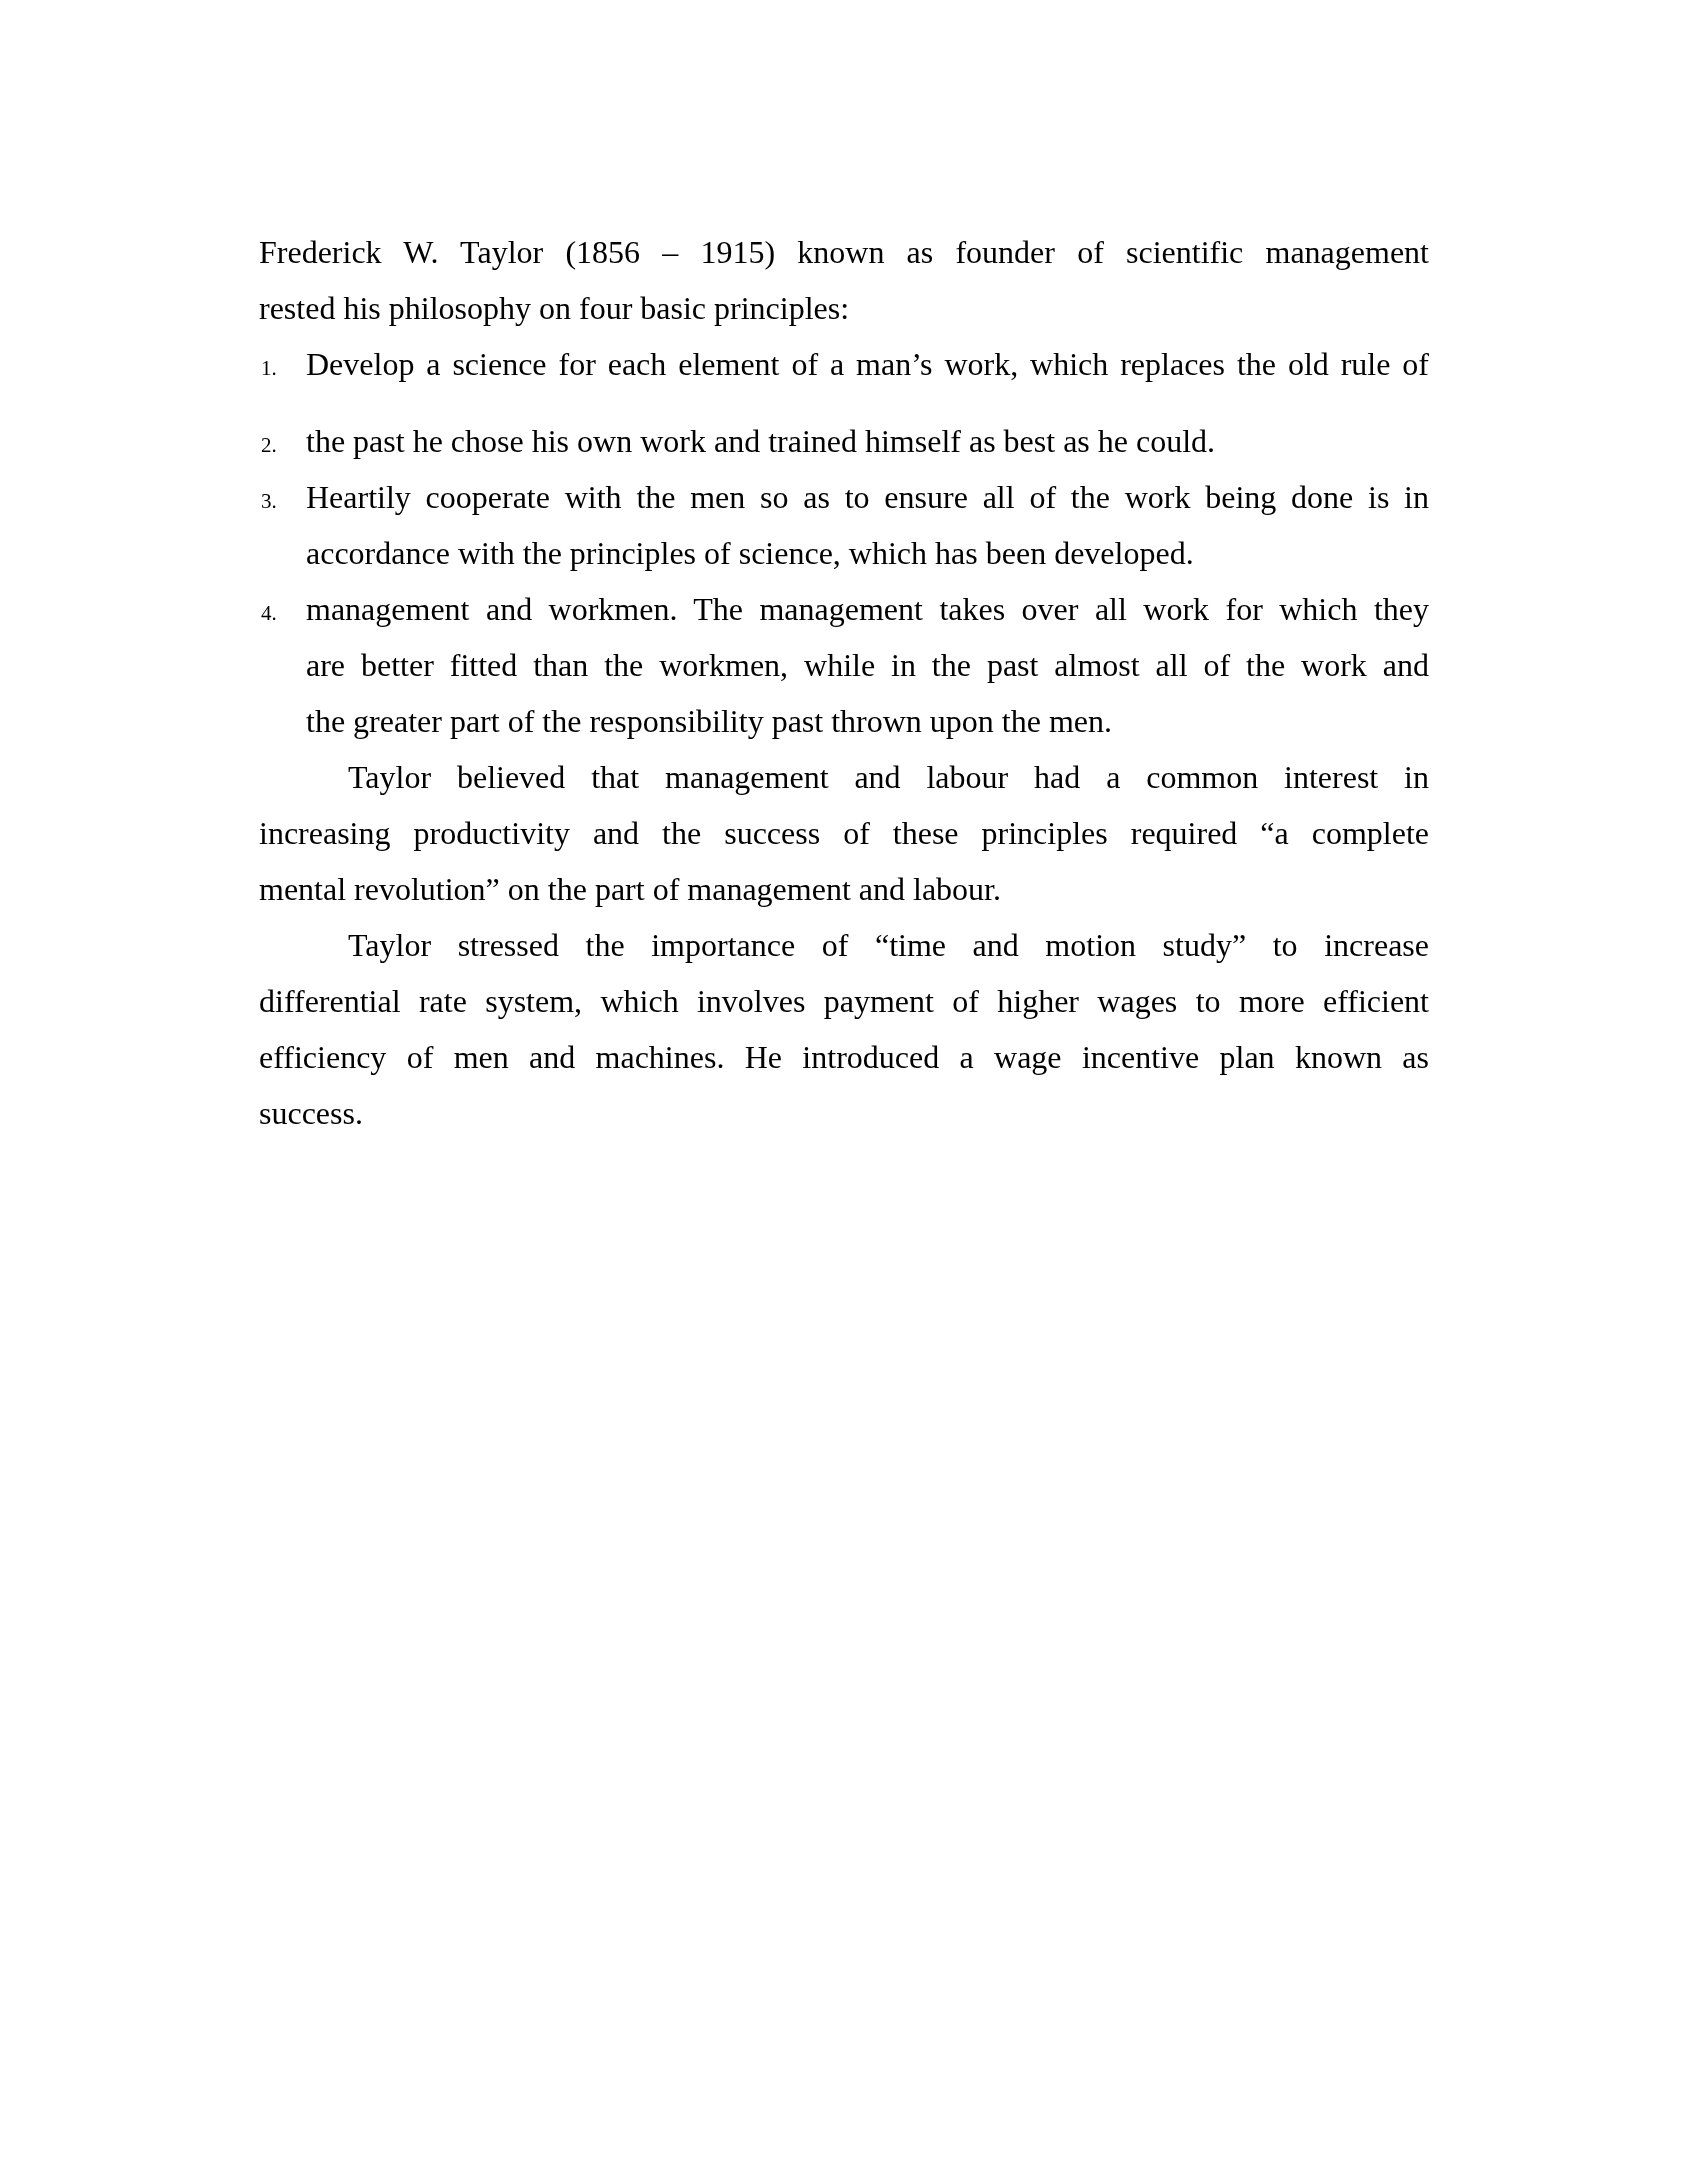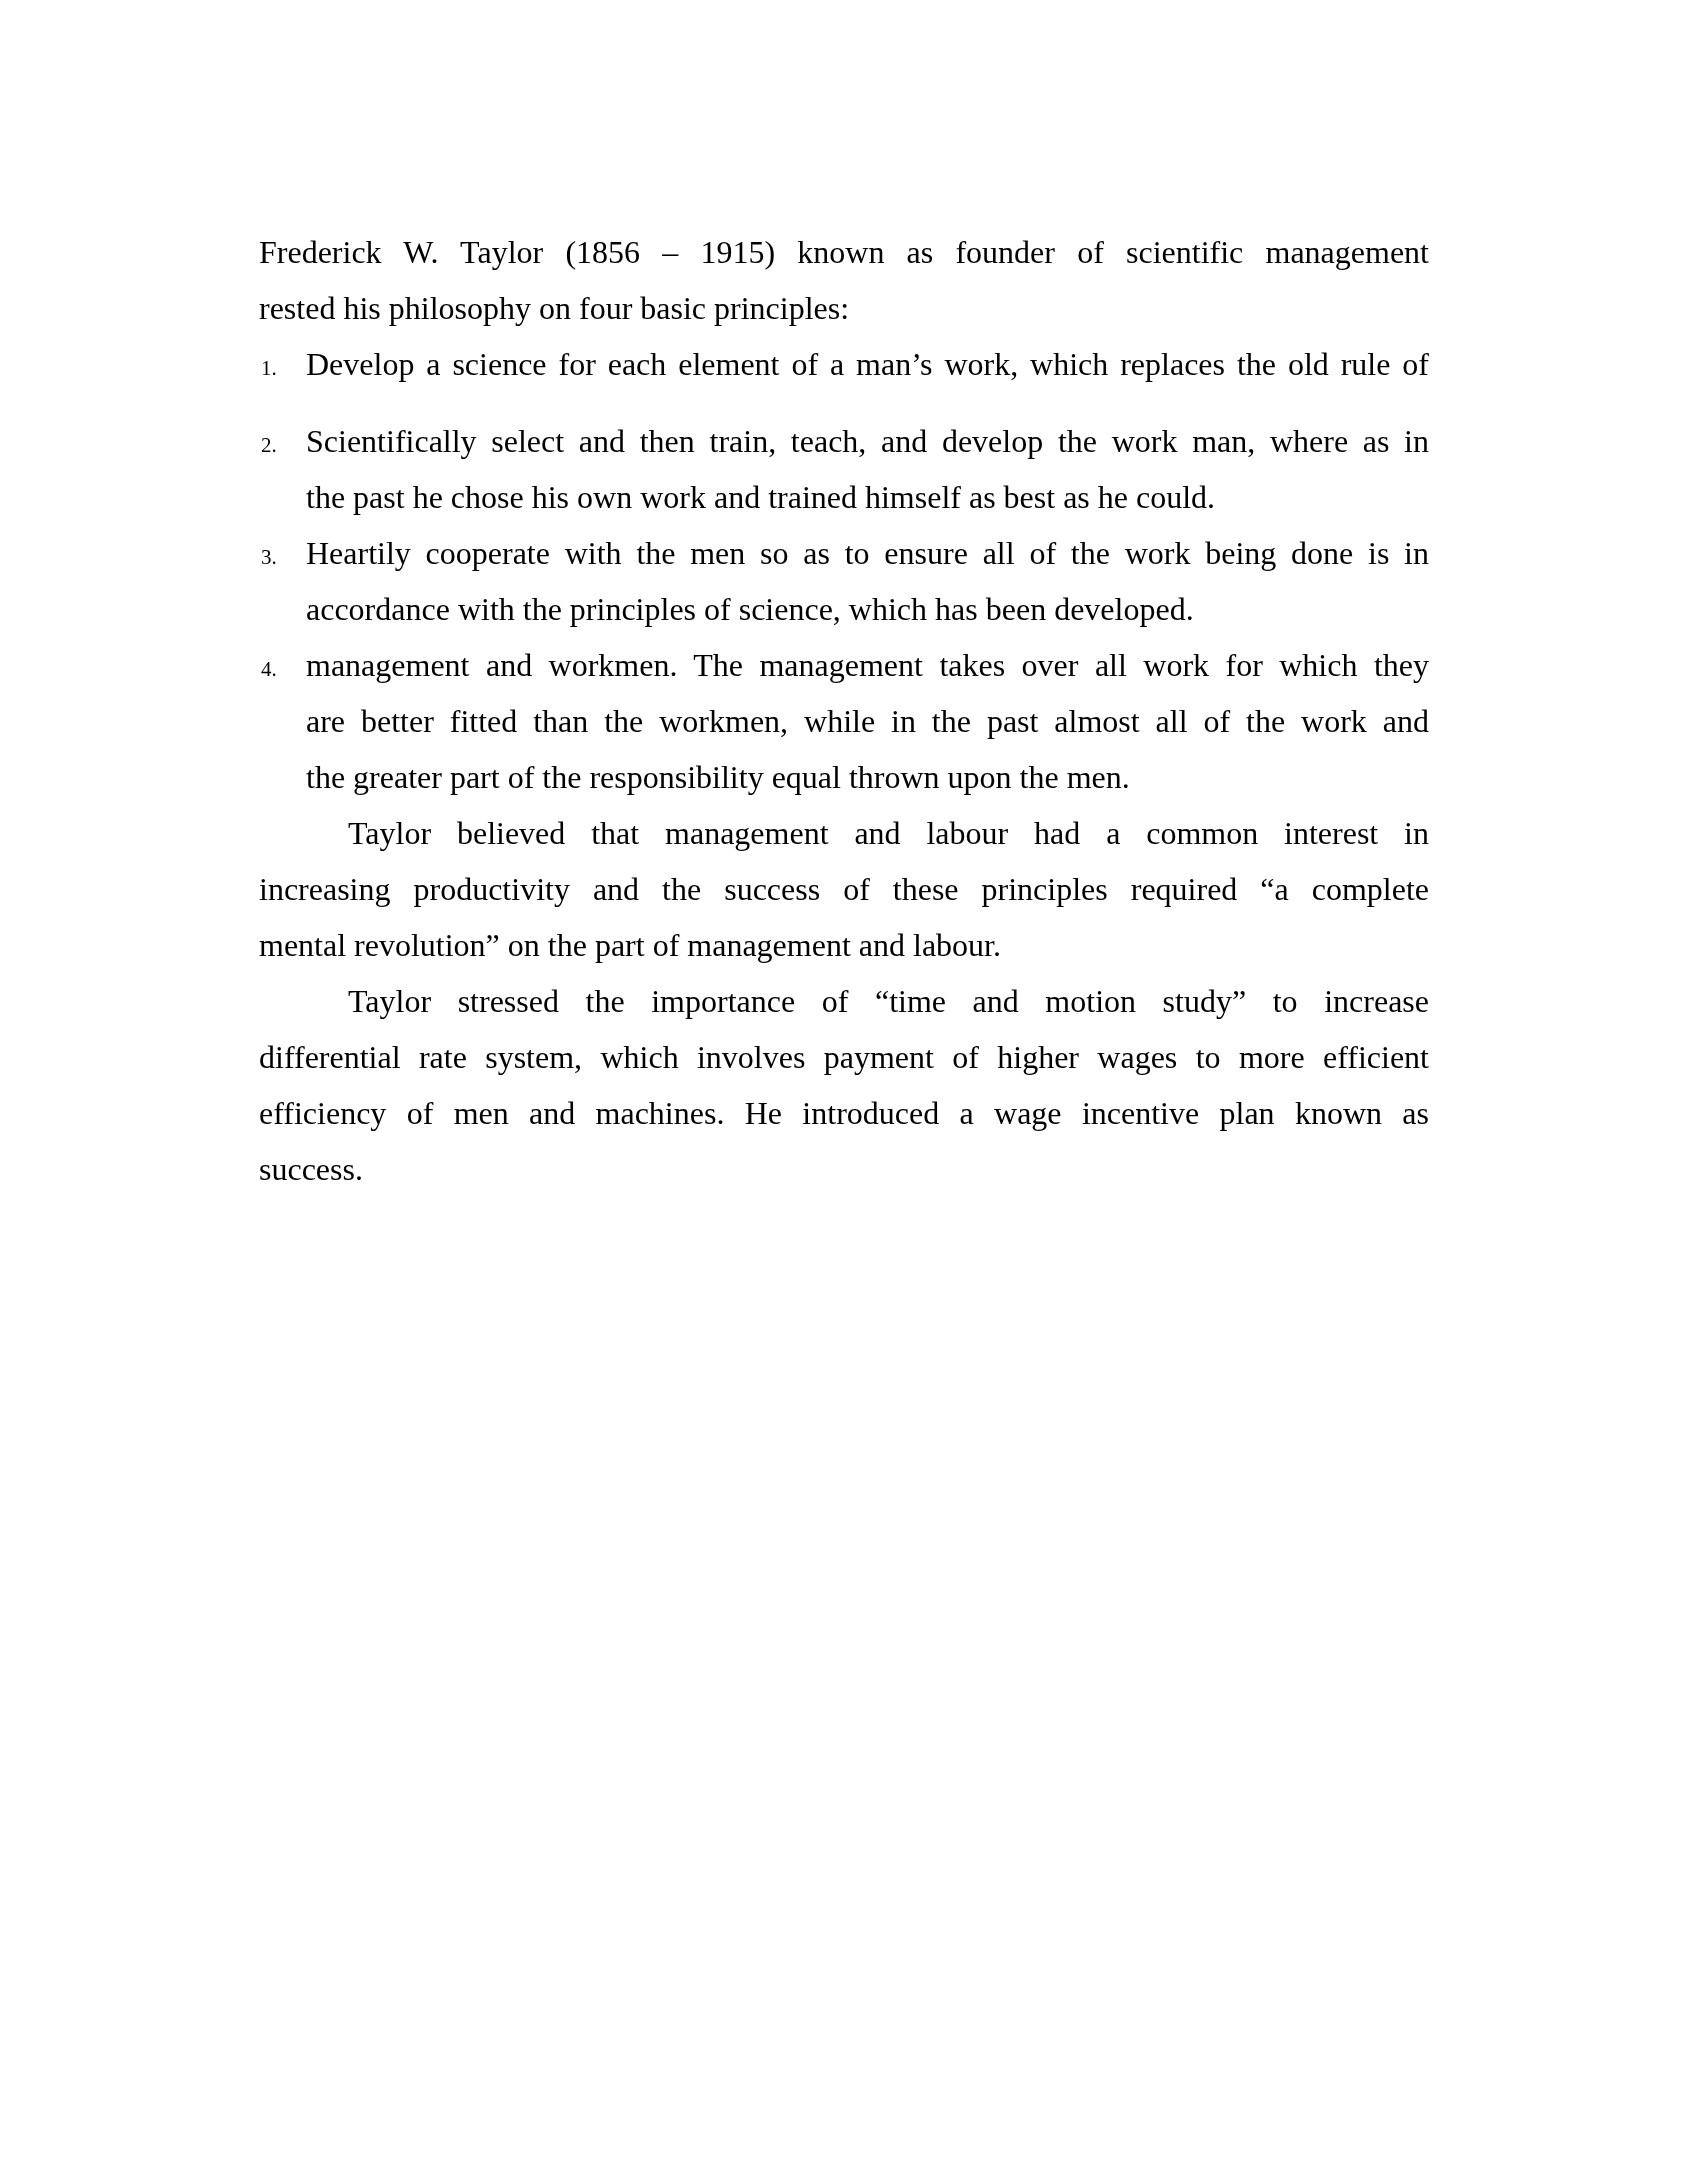--- a/index.html
+++ b/index.html
@@ -69,35 +69,34 @@
 
     <div class="list">
 
       <div class="list-item item-1">
         <span class="num">1.</span>
         <span class="line">Develop a science for each element of a man’s work, which replaces the old rule of</span>
       </div>
 
       <div class="list-item item-2">
         <span class="num">2.</span>
-        <span class="line">Scientifically select and then train, teach, and develop the work man, where as in</span>
         <span class="line last">the past he chose his own work and trained himself as best as he could.</span>
       </div>
 
       <div class="list-item item-3">
         <span class="num">3.</span>
         <span class="line">Heartily cooperate with the men so as to ensure all of the work being done is in</span>
         <span class="line last">accordance with the principles of science, which has been developed.</span>
       </div>
 
       <div class="list-item item-4">
         <span class="num">4.</span>
         <span class="line">management and workmen. The management takes over all work for which they</span>
         <span class="line">are better fitted than the workmen, while in the past almost all of the work and</span>
-        <span class="line last">the greater part of the responsibility equal thrown upon the men.</span>
+        <span class="line last">the greater part of the responsibility past thrown upon the men.</span>
       </div>
 
     </div>
 
     <div class="para">
       <span class="line fi">Taylor believed that management and labour had a common interest in</span>
       <span class="line">increasing productivity and the success of these principles required “a complete</span>
       <span class="line last">mental revolution” on the part of management and labour.</span>
     </div>
 

